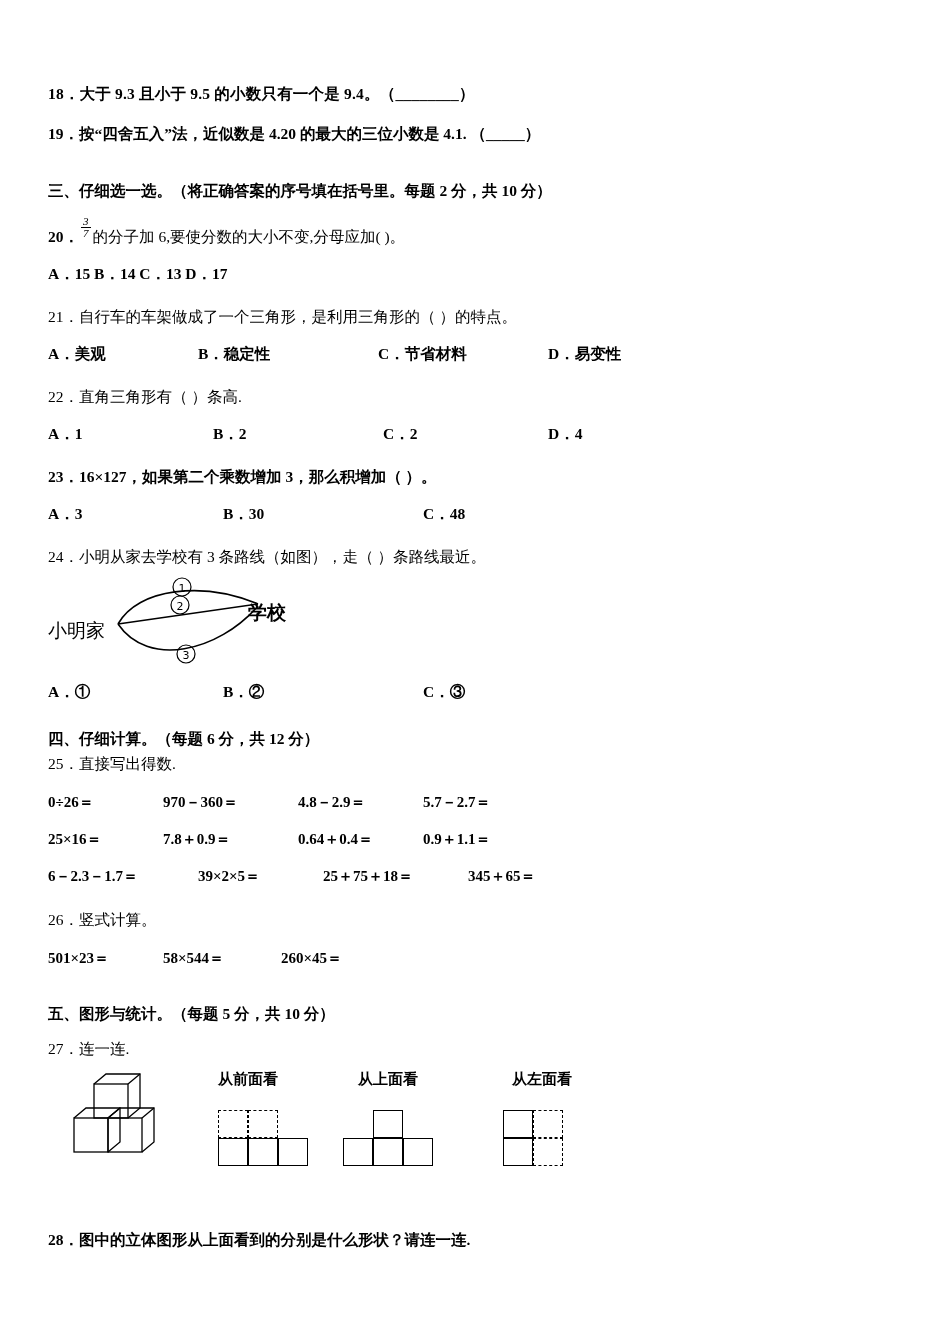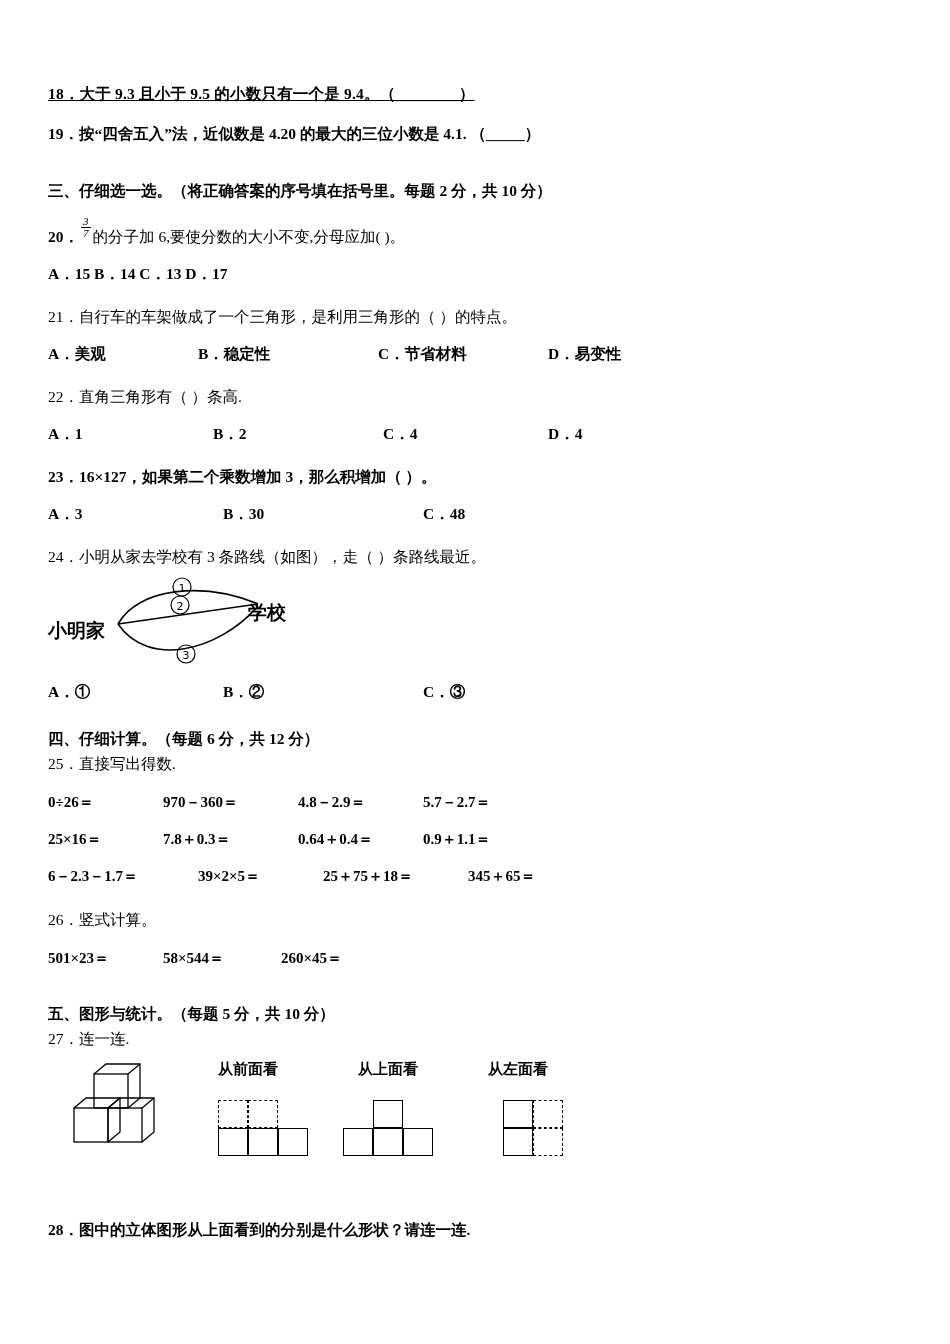--- a/index.html
+++ b/index.html
@@ -27,21 +27,20 @@
     left: 48px;
     top: 86px;
     width: 600px;
   }
   .line {
     font-size: 15.5px;
     line-height: 1.0;
     margin: 0 0 8px 0;
     white-space: nowrap;
     letter-spacing: 0.2px;
-    text-decoration: underline;
   }
   .q {
     margin-top: 22px;
     font-size: 15.5px;
     white-space: nowrap;
   }
   .bold {
     font-weight: bold;
   }
   .section-head {
@@ -85,21 +84,21 @@
     position: relative;
     height: 100px;
     margin-top: 8px;
     margin-left: 0px;
   }
   .route-fig .lbl-home {
     position: absolute;
     left: 0px;
     top: 42px;
     font-size: 19px;
-    font-weight: bold;
+    font-weight: normal;
     font-family: "DejaVu Sans", sans-serif;
   }
   .route-fig .lbl-school {
     position: absolute;
     left: 200px;
     top: 24px;
     font-size: 19px;
     font-weight: bold;
     font-family: "DejaVu Sans", sans-serif;
   }
@@ -168,21 +167,21 @@
 
     <div class="opts bold" style="">A．15    B．14    C．13    D．17</div>
 
     <div class="q">21．自行车的车架做成了一个三角形，是利用三角形的（    ）的特点。</div>
     <div class="opts">
       <span class="op" style="width:150px">A．美观</span><span class="op" style="width:180px">B．稳定性</span><span class="op" style="width:170px">C．节省材料</span><span class="op">D．易变性</span>
     </div>
 
     <div class="q">22．直角三角形有（        ）条高.</div>
     <div class="opts">
-      <span class="op" style="width:165px">A．1</span><span class="op" style="width:170px">B．2</span><span class="op" style="width:165px">C．4</span><span class="op">D．4</span>
+      <span class="op" style="width:165px">A．1</span><span class="op" style="width:170px">B．2</span><span class="op" style="width:165px">C．2</span><span class="op">D．4</span>
     </div>
 
     <div class="q bold">23．16×127，如果第二个乘数增加 3，那么积增加（    ）。</div>
     <div class="opts">
       <span class="op" style="width:175px">A．3</span><span class="op" style="width:200px">B．30</span><span class="op">C．48</span>
     </div>
 
     <div class="q">24．小明从家去学校有 3 条路线（如图），走（        ）条路线最近。</div>
 
     <div class="route-fig">
@@ -206,56 +205,56 @@
     </div>
 
     <div class="section-head" style="margin-top:26px">四、仔细计算。（每题 6 分，共 12 分）</div>
 
     <div class="q" style="margin-top:4px">25．直接写出得数.</div>
 
     <div class="calcrow">
       <span class="cell" style="width:115px">0÷26＝</span><span class="cell" style="width:135px">970－360＝</span><span class="cell" style="width:125px">4.8－2.9＝</span><span class="cell">5.7－2.7＝</span>
     </div>
     <div class="calcrow">
-      <span class="cell" style="width:115px">25×16＝</span><span class="cell" style="width:135px">7.8＋0.3＝</span><span class="cell" style="width:125px">0.64＋0.4＝</span><span class="cell">0.9＋1.1＝</span>
+      <span class="cell" style="width:115px">25×16＝</span><span class="cell" style="width:135px">7.8＋0.9＝</span><span class="cell" style="width:125px">0.64＋0.4＝</span><span class="cell">0.9＋1.1＝</span>
     </div>
     <div class="calcrow">
       <span class="cell" style="width:150px">6－2.3－1.7＝</span><span class="cell" style="width:125px">39×2×5＝</span><span class="cell" style="width:145px">25＋75＋18＝</span><span class="cell">345＋65＝</span>
     </div>
 
     <div class="q" style="margin-top:24px">26．竖式计算。</div>
 
     <div class="calcrow">
       <span class="cell" style="width:115px">501×23＝</span><span class="cell" style="width:118px">58×544＝</span><span class="cell">260×45＝</span>
     </div>
 
     <div class="section-head" style="">五、图形与统计。（每题 5 分，共 10 分）</div>
 
-    <div class="q" style="margin-top:4px">27．连一连.</div>
+    <div class="q" style="margin-top:14px">27．连一连.</div>
 
     <div class="shapes-fig">
 
       <svg class="cube-fig" width="125" height="100" viewBox="0 0 125 100">
 
         <rect x="36" y="14" width="34" height="34" fill="none" stroke="#000" stroke-width="1.3"></rect>
         <polyline points="36,14 48,4 82,4 82,38 70,48" fill="none" stroke="#000" stroke-width="1.3"></polyline>
         <line x1="70" y1="14" x2="82" y2="4" stroke="#000" stroke-width="1.3"></line>
 
         <rect x="16" y="48" width="34" height="34" fill="none" stroke="#000" stroke-width="1.3"></rect>
         <polyline points="16,48 28,38 62,38 62,72 50,82" fill="none" stroke="#000" stroke-width="1.3"></polyline>
         <line x1="50" y1="48" x2="62" y2="38" stroke="#000" stroke-width="1.3"></line>
 
         <rect x="50" y="48" width="34" height="34" fill="none" stroke="#000" stroke-width="1.3"></rect>
         <polyline points="50,48 62,38 96,38 96,72 84,82" fill="none" stroke="#000" stroke-width="1.3"></polyline>
         <line x1="84" y1="48" x2="96" y2="38" stroke="#000" stroke-width="1.3"></line>
       </svg>
 
       <span class="capt" style="left:170px; top:0px;">从前面看</span>
       <span class="capt" style="left:310px; top:0px;">从上面看</span>
-      <span class="capt" style="left:440px; top:0px;">从左面看</span>
+      <span class="capt" style="left:464px; top:0px;">从左面看</span>
 
       <div>
         <div class="grid-cell dashed" style="left:170px; top:40px; width:30px; height:28px;"></div>
         <div class="grid-cell dashed" style="left:200px; top:40px; width:30px; height:28px;"></div>
         <div class="grid-cell" style="left:170px; top:68px; width:30px; height:28px;"></div>
         <div class="grid-cell" style="left:200px; top:68px; width:30px; height:28px;"></div>
         <div class="grid-cell" style="left:230px; top:68px; width:30px; height:28px;"></div>
       </div>
 
       <div>

